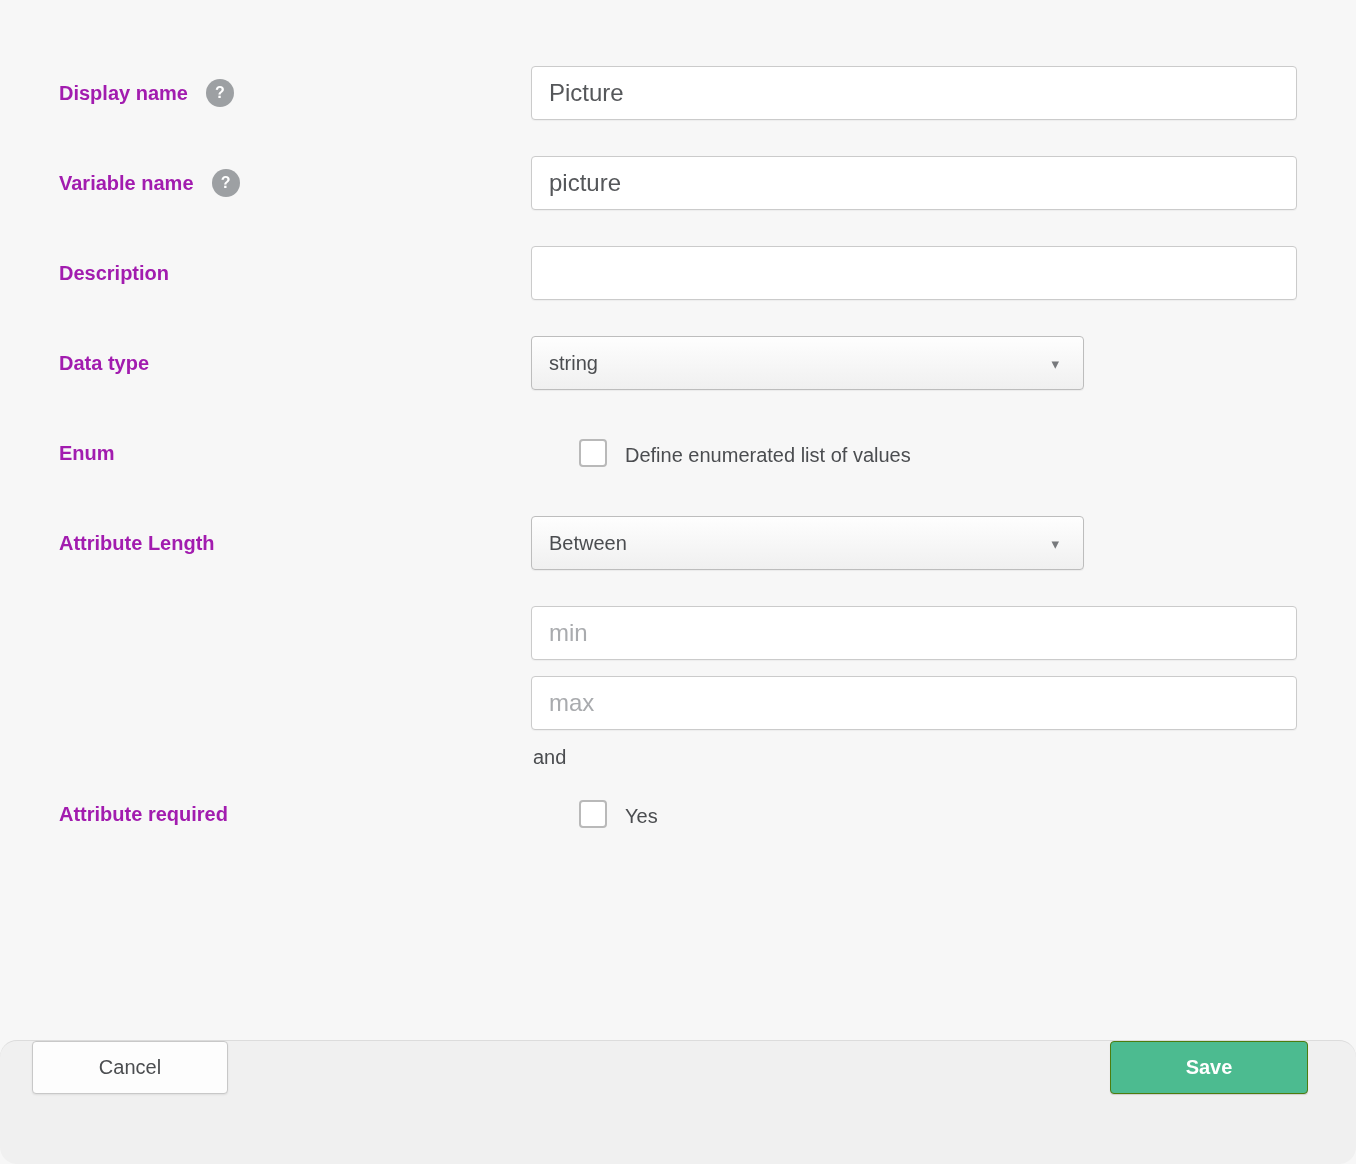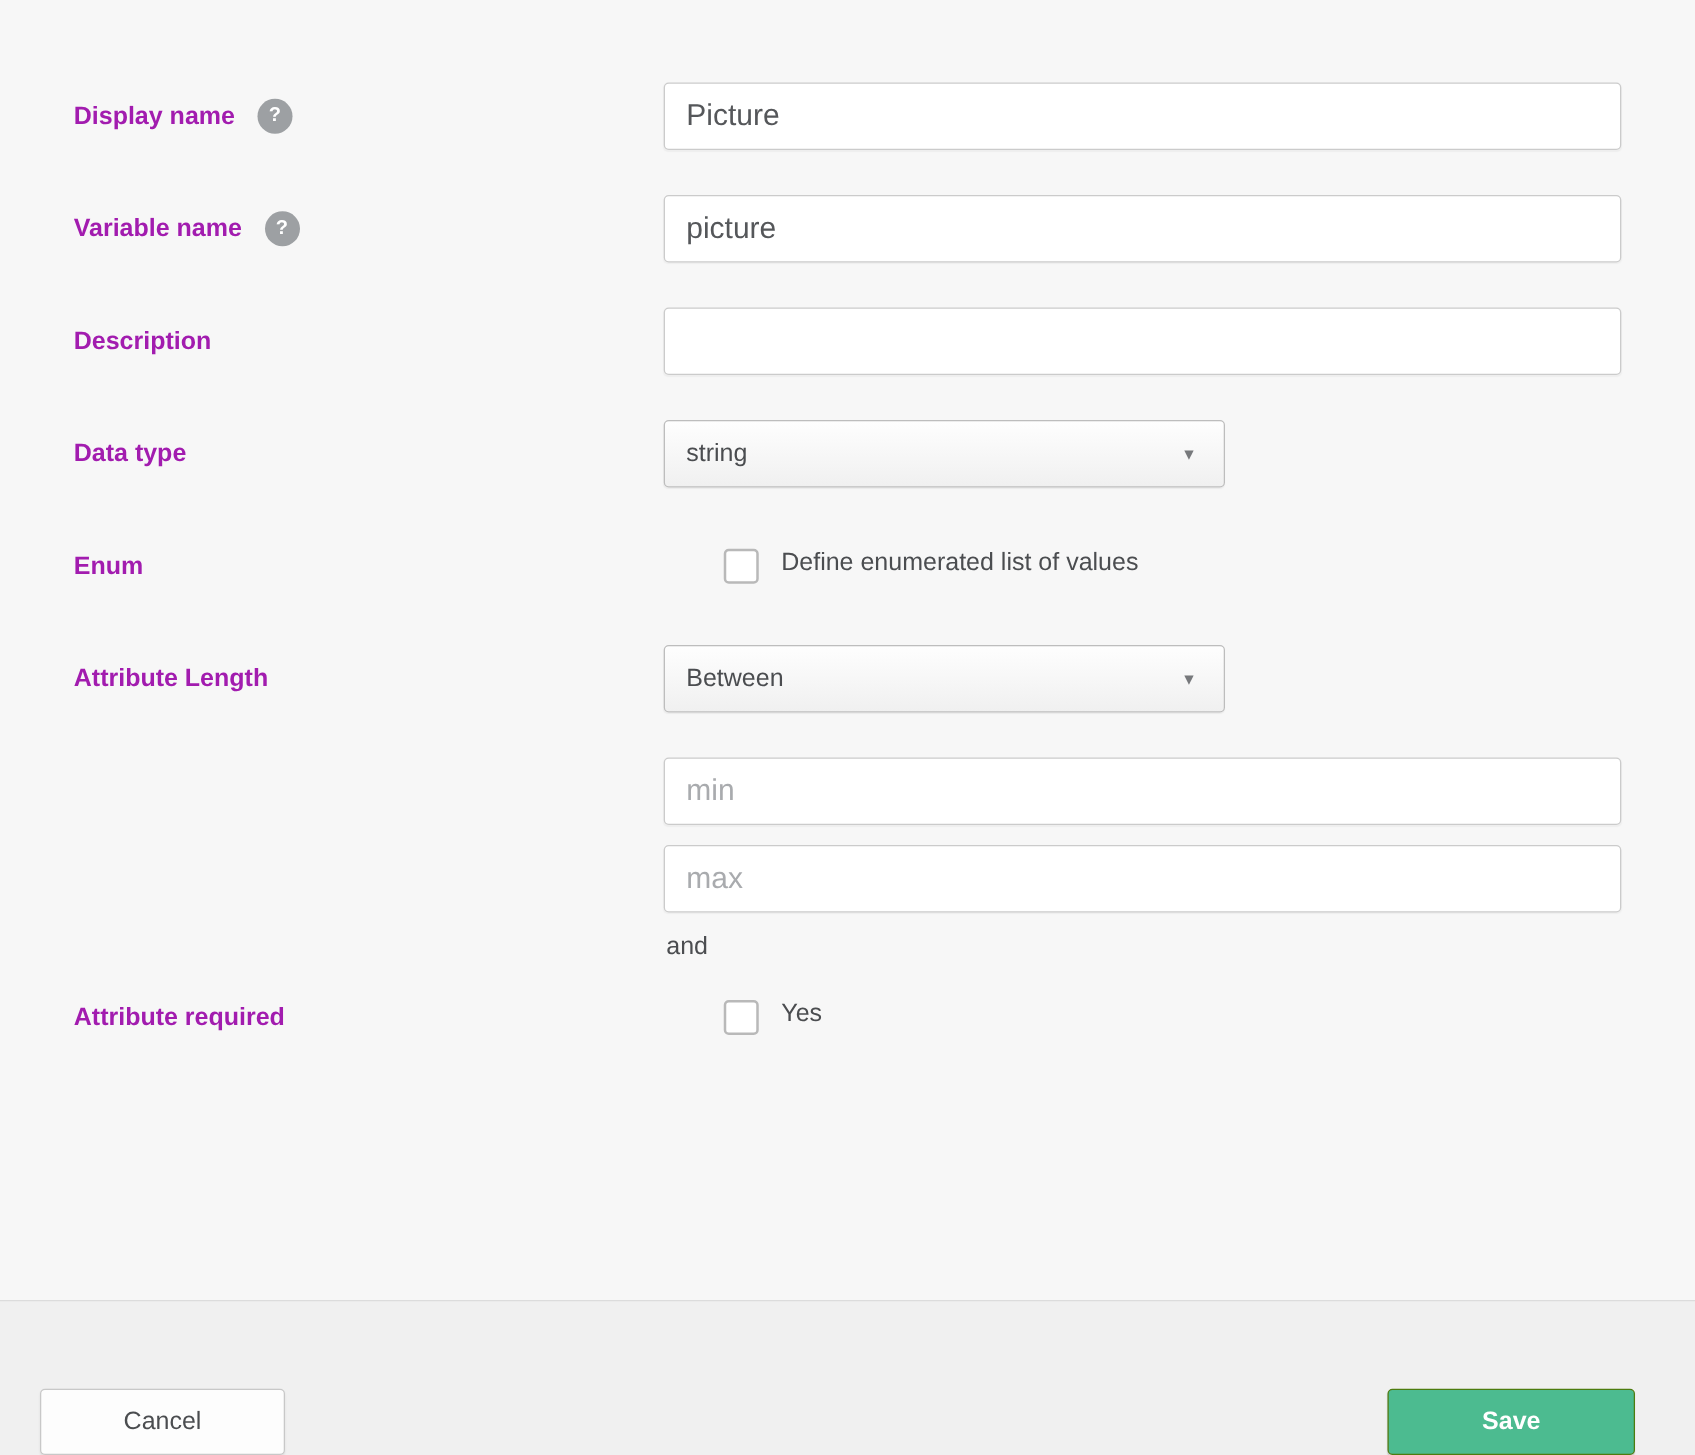--- a/index.html
+++ b/index.html
@@ -80,21 +80,21 @@
     font-family: "Liberation Sans", sans-serif;
     font-size: 24px;
     color: #55575a;
     padding: 0 17px;
     box-shadow: 0 1px 1px rgba(0,0,0,0.04);
     outline: none;
   }
   .text-input::placeholder { color: #a9abae; }
 
   .select-box {
-    width: 449px;
+    width: 553px;
     height: 54px;
     border: 1px solid #bdbdbd;
     border-radius: 4px;
     background: linear-gradient(#fefefe, #f0f0f0);
     display: flex;
     align-items: center;
     justify-content: space-between;
     padding: 0 24px 0 17px;
     font-size: 20px;
     color: #4b4d50;
@@ -112,21 +112,21 @@
     width: 28px;
     height: 28px;
     border: 2px solid #b9b9b9;
     border-radius: 4px;
     background: #ffffff;
     flex-shrink: 0;
     cursor: pointer;
   }
   .checkbox-row {
     display: flex;
-    align-items: flex-start;
+    align-items: flex-end;
     gap: 18px;
     padding-left: 48px;
   }
   .checkbox-label {
     font-size: 20px;
     color: #4b4d50;
   }
 
   .connector-text {
     font-size: 20px;
@@ -136,23 +136,24 @@
   .sub-row { margin-bottom: 16px; min-height: 0; }
   .connector-row { margin-bottom: 18px; min-height: 0; }
   .required-row { margin-top: 12px; }
 
   
   .modal-footer {
     height: 124px;
     background: #f0f0f0;
     border-top: 1px solid #dcdcdc;
     display: flex;
-    align-items: flex-end;
+    align-items: flex-start;
     padding: 0 29px 0 32px;
     flex-shrink: 0;
+    border-radius: 17px;
   }
   .btn {
     height: 53px;
     border-radius: 4px;
     font-family: "Liberation Sans", sans-serif;
     font-size: 20px;
     cursor: pointer;
     display: flex;
     align-items: center;
     justify-content: center;

